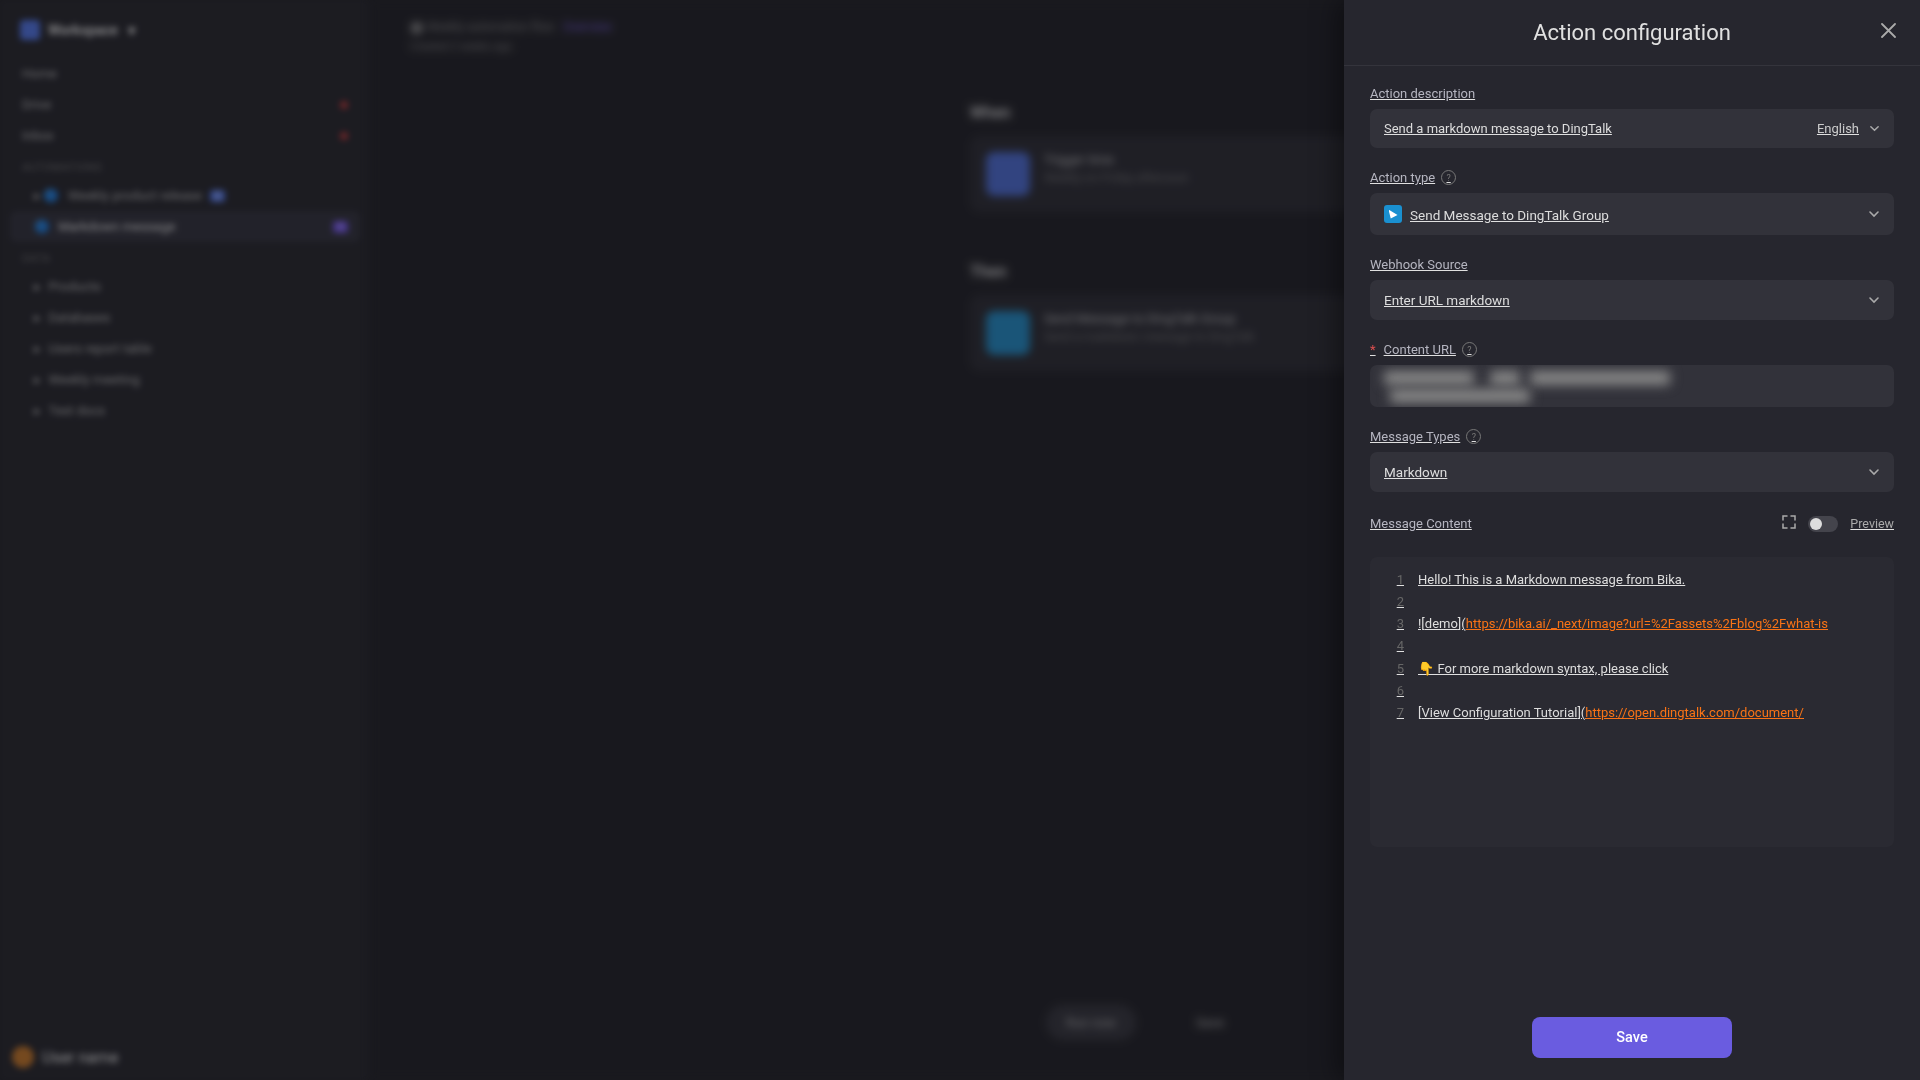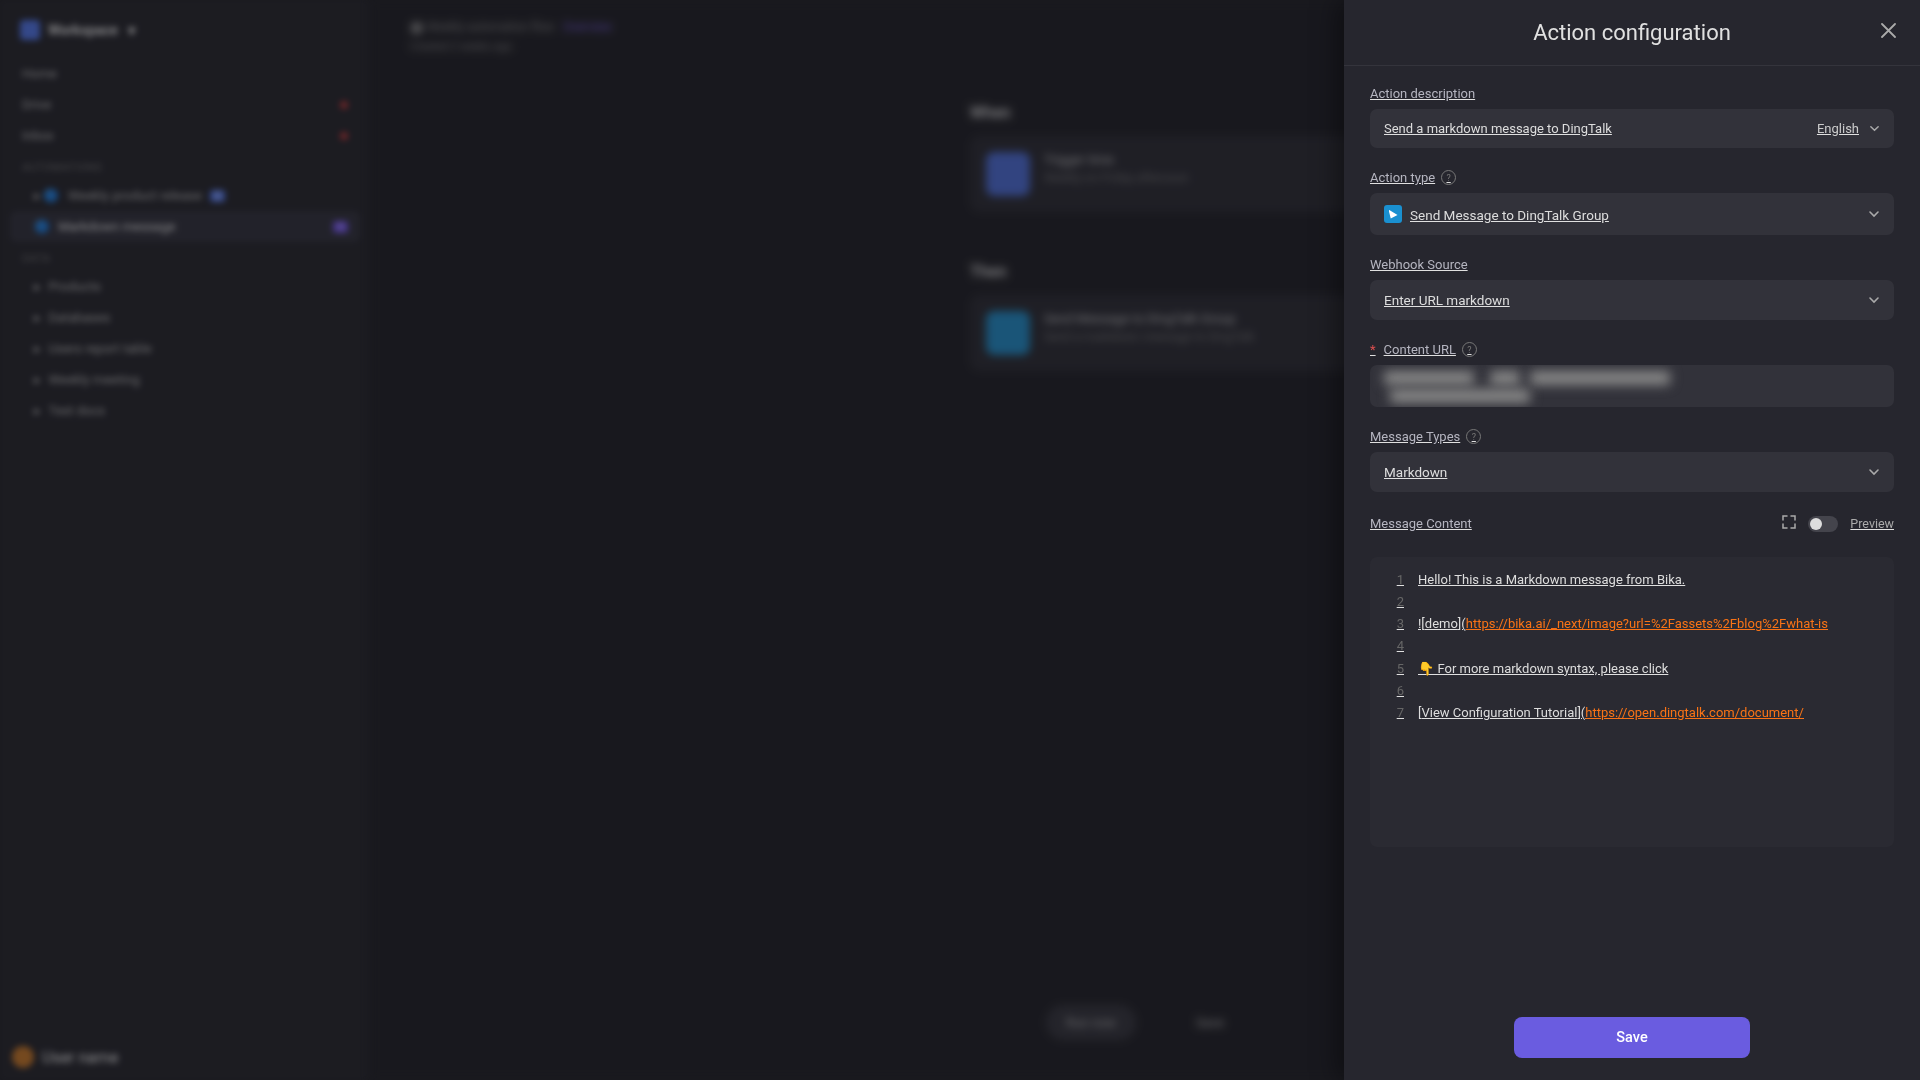--- a/index.html
+++ b/index.html
@@ -74,21 +74,21 @@
   
   .code-editor { background: #2a2a32; border-radius: 7px; padding: 12px 0; font-family: "SF Mono", Menlo, Consolas, monospace; font-size: 13px; height: 290px; overflow: hidden; }
   .code-line { display: flex; padding: 1px 14px; line-height: 1.55; white-space: pre; }
   .line-num { width: 20px; text-align: right; color: #666; margin-right: 14px; user-select: none; flex-shrink: 0; }
   .code-text { color: #ddd; }
   .tok-punc { color: #ddd; }
   .tok-str { color: #ddd; }
   .tok-link { color: #f97316; text-decoration: underline; }
   
   .panel-footer { padding: 18px 26px 22px; display: flex; justify-content: center; }
-  .save-btn { background: #6a5ce0; color: #fff; border: none; padding: 12px 0; width: 236px; border-radius: 8px; font-size: 14.5px; font-weight: 500; cursor: pointer; }
+  .save-btn { background: #6a5ce0; color: #fff; border: none; padding: 12px 0; width: 200px; border-radius: 8px; font-size: 14.5px; font-weight: 500; cursor: pointer; }
   
   .row-left { display: flex; align-items: flex-end; }
 </style>
 </head>
 <body>
 
 <div class="app">
 
   <aside class="sidebar">
     <div class="sidebar-header">

